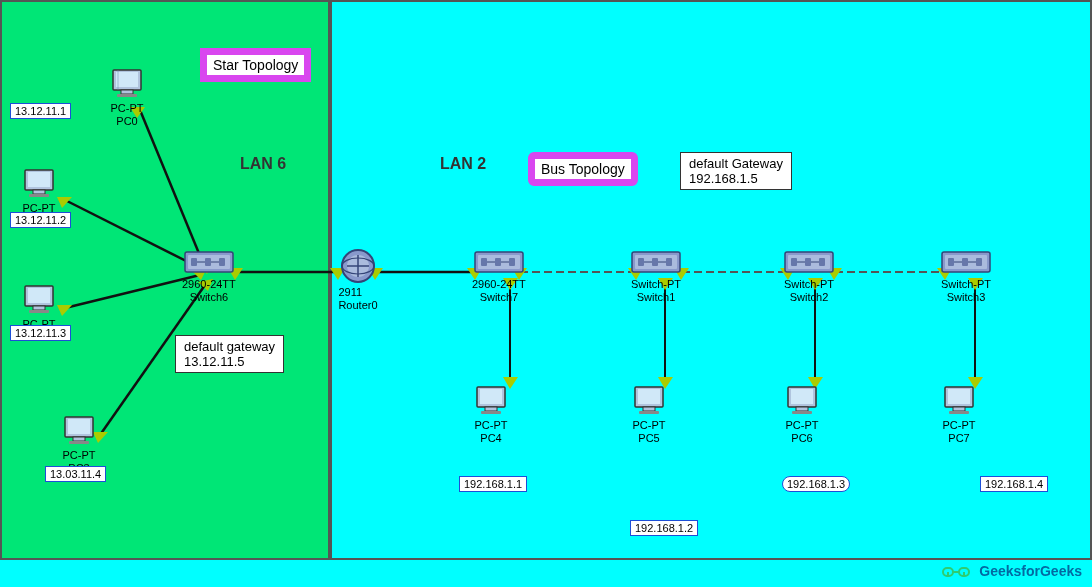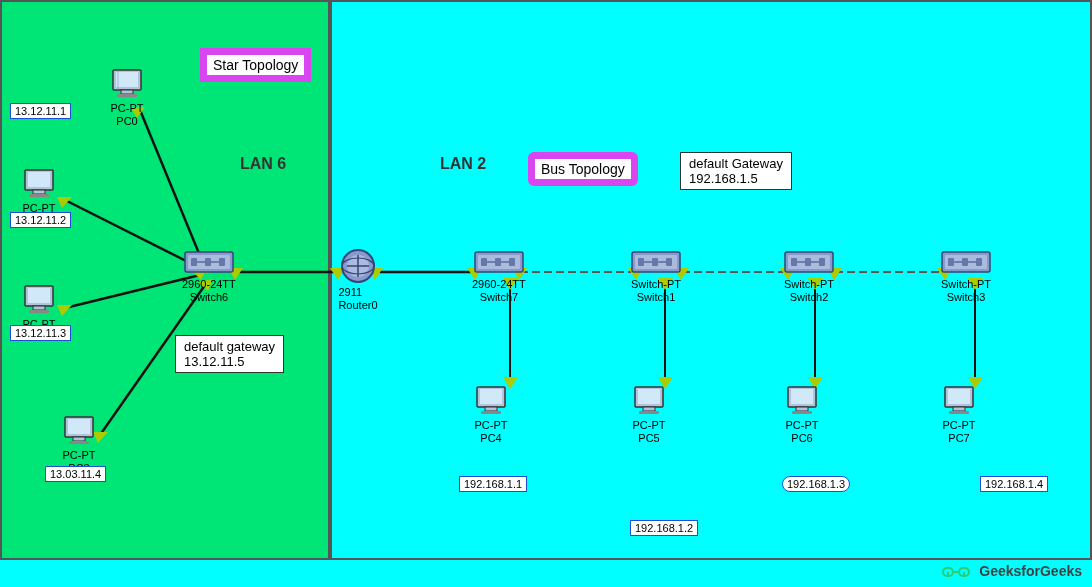--- a/index.html
+++ b/index.html
@@ -81,21 +81,21 @@
     .geeksforgeeks {
       position: absolute;
       bottom: 5px;
       right: 10px;
       font-size: 14px;
       font-weight: bold;
       color: #2ecc71;
     }
 
     .geeksforgeeks span {
-      color: #404040;
+      color: #0369a1;
     }
   </style>
 </head>
 <body>
 
 <div class="lan1"></div>
 <div class="lan2"></div>
 
 <svg class="lines-svg">
 

